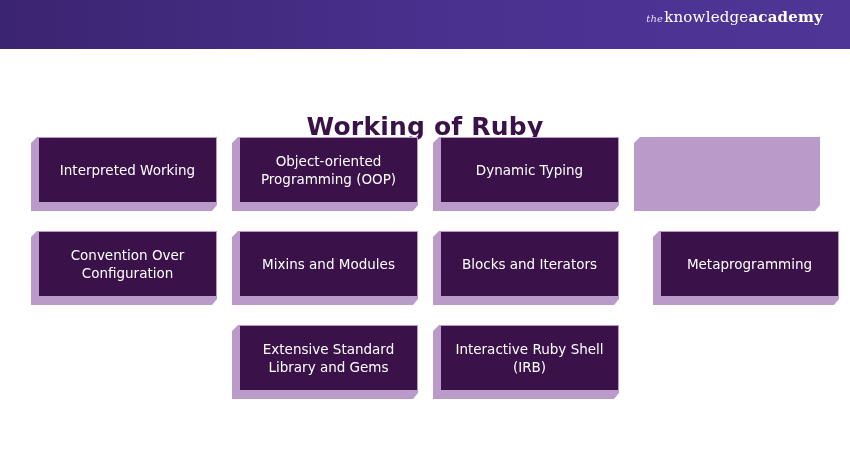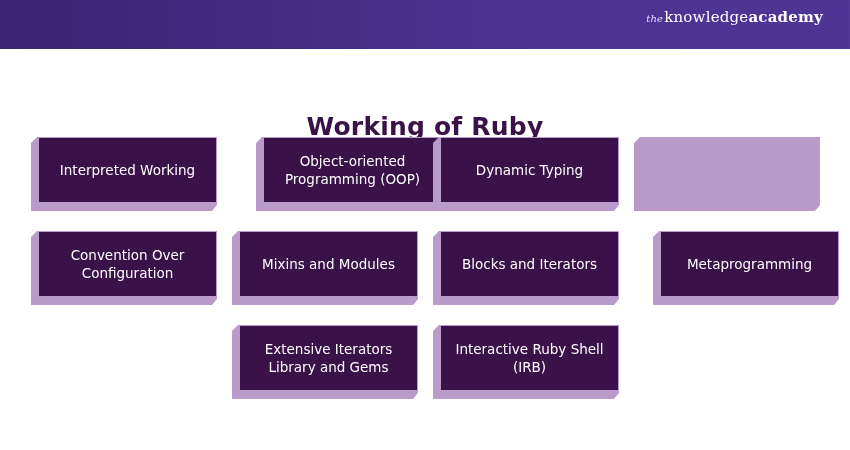--- a/index.html
+++ b/index.html
@@ -48,21 +48,21 @@
     <span class="the">the</span><span class="know">knowledge</span><span class="acad">academy</span>
   </div>
 </div>
 
 <div class="title">Working of Ruby</div>
 
 <div class="card" style="left:31px; top:137px;">
   <div class="shadow"></div>
   <div class="face">Interpreted Working</div>
 </div>
-<div class="card" style="left:232px; top:137px;margin-left:24px;">
+<div class="card" style="left:232px; top:137px;">
   <div class="shadow"></div>
   <div class="face">Object-oriented Programming (OOP)</div>
 </div>
 <div class="card" style="left:433px; top:137px;">
   <div class="shadow"></div>
   <div class="face">Dynamic Typing</div>
 </div>
 <div class="card" style="left:634px; top:137px;">
   <div class="shadow"></div>
 </div>
@@ -79,18 +79,18 @@
   <div class="shadow"></div>
   <div class="face">Blocks and Iterators</div>
 </div>
 <div class="card" style="left:634px; top:231px;margin-left:19px;">
   <div class="shadow"></div>
   <div class="face">Metaprogramming</div>
 </div>
 
 <div class="card" style="left:232px; top:325px;">
   <div class="shadow"></div>
-  <div class="face">Extensive Iterators Library and Gems</div>
+  <div class="face">Extensive Standard Library and Gems</div>
 </div>
 <div class="card" style="left:433px; top:325px;padding-left:14px;">
   <div class="shadow"></div>
   <div class="face">Interactive Ruby Shell (IRB)</div>
 </div>
 
 </body></html>

